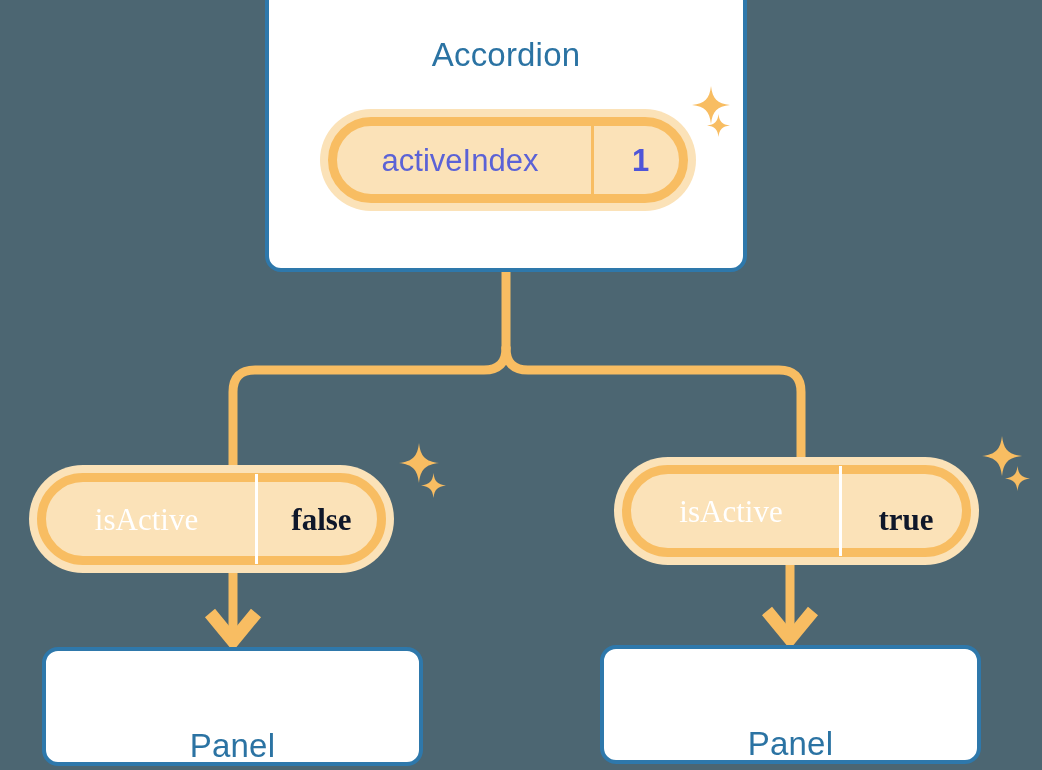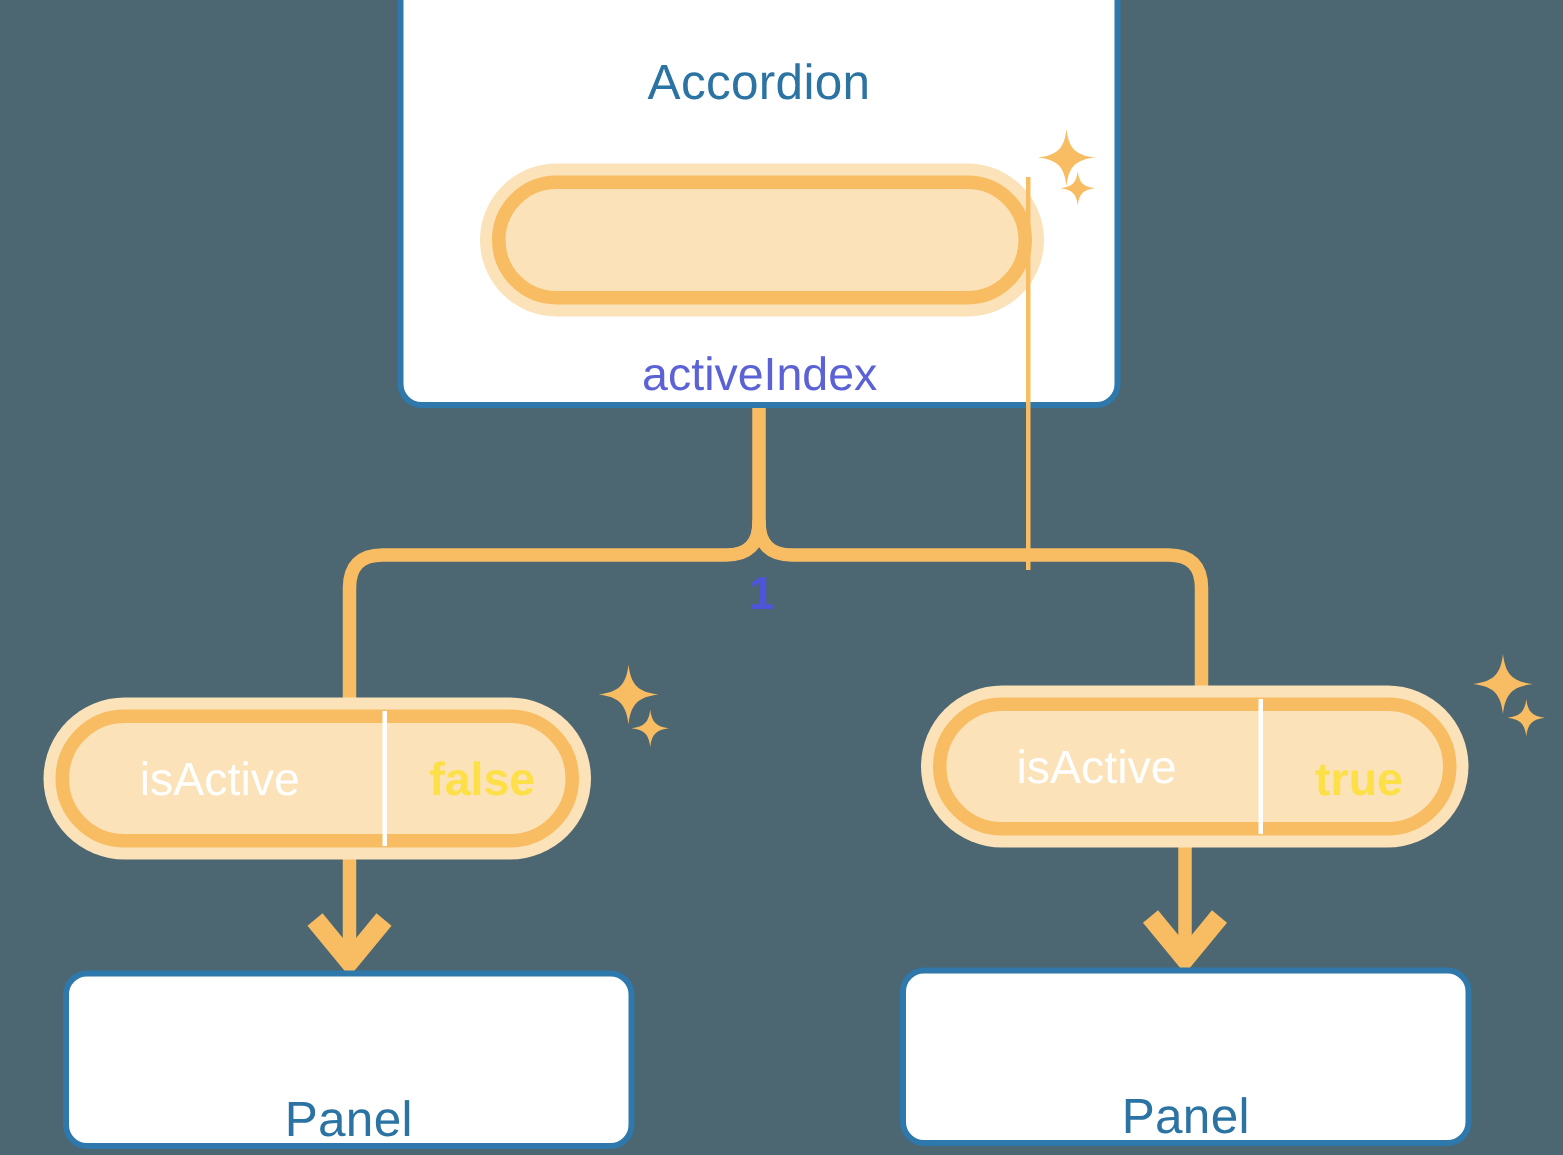--- a/index.html
+++ b/index.html
@@ -107,47 +107,47 @@
     line-height: 1;
   }
 
   
   #pill-active-index {
     left: 329px;
     top: 118px;
     width: 358px;
     height: 84px;
     background: #ffffff;
-    flex-direction: column;
   }
   #pill-active-index .pill-key {
     flex: 0 0 262px;
     color: #5b62d6;
     font-size: 31px;
     border-right: 3px solid #f8bd62;
   }
   #pill-active-index .pill-val {
     flex: 1 1 auto;
     color: #4f55d8;
     font-size: 31px;
     font-weight: 700;
   }
 
   
   .pill-state {
     background: #5b62d6;
     border: 4px solid #0f172a;
+    font-family: Liberation Serif, serif;
   }
   .pill-state .pill-key {
     color: #ffffff;
     font-size: 31px;
     border-right: 3px solid #ffffff;
   }
   .pill-state .pill-val {
-    color: #fde047;
+    color: #0f172a;
     font-size: 31px;
     font-weight: 700;
   }
 
   #pill-is-active-left {
     left: 34px;
     top: 470px;
     width: 355px;
     height: 98px;
   }

